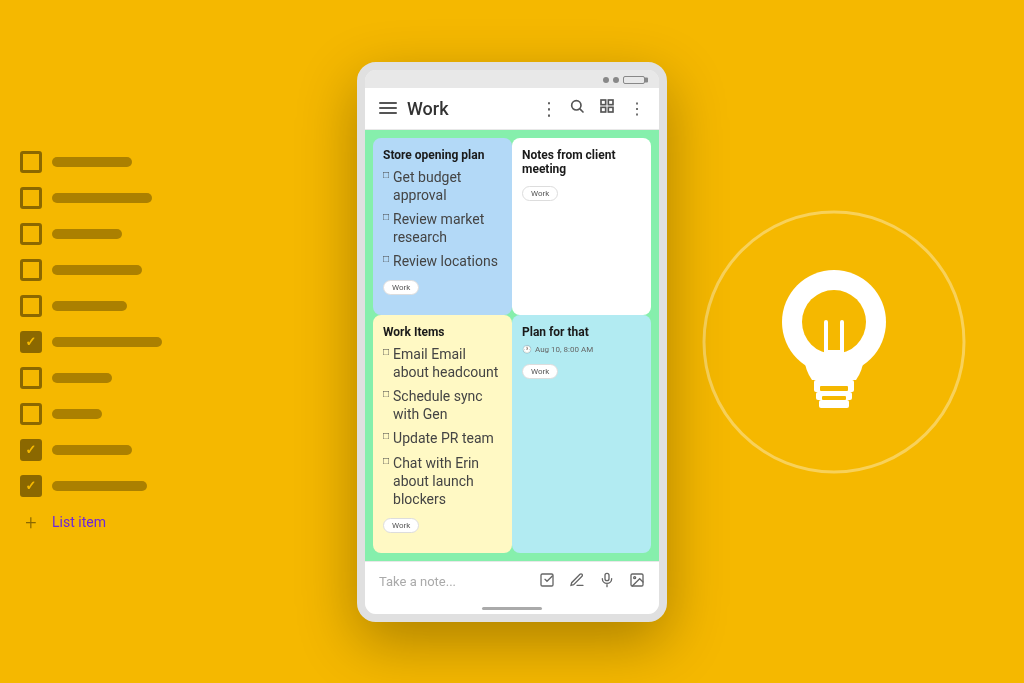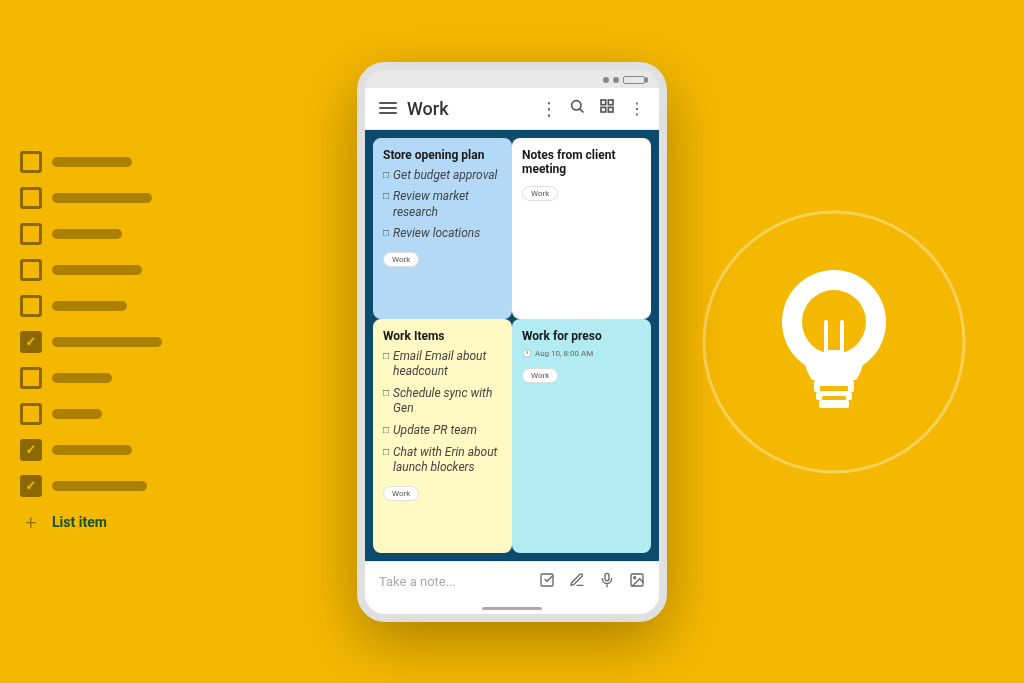--- a/index.html
+++ b/index.html
@@ -61,34 +61,34 @@
       font-weight: 300;
     }
     .check-line {
       height: 10px;
       border-radius: 5px;
       background: #8B6800;
       opacity: 0.7;
     }
     .list-item-label {
       font-size: 14px;
-      color: #14532d;
-      font-weight: 700;
+      color: #6d28d9;
+      font-weight: 400;
     }
 
     
     .phone-wrapper {
       position: relative;
       z-index: 10;
     }
     .phone {
       width: 310px;
       height: 560px;
       background: #f0f0f0;
-      border-radius: 28px;
+      border-radius: 19px;
       box-shadow: 0 20px 60px rgba(0,0,0,0.3);
       overflow: hidden;
       display: flex;
       flex-direction: column;
       border: 8px solid #e0e0e0;
     }
 
     
     .phone-top-bar {
       background: #e8e8e8;
@@ -166,21 +166,21 @@
       cursor: pointer;
     }
 
     
     .notes-grid {
       flex: 1;
       overflow-y: auto;
       padding: 8px;
       display: grid;
       grid-template-columns: 1fr 1fr;
-      background: #0c4a6e;
+      background: #86efac;
     }
     .notes-grid::-webkit-scrollbar { display: none; }
 
     .note-card {
       border-radius: 8px;
       padding: 10px;
       display: flex;
       flex-direction: column;
       gap: 6px;
       font-size: 10px;
@@ -197,24 +197,23 @@
     }
     .note-body {
       font-size: 9.5px;
       color: #333;
       line-height: 1.4;
     }
     .note-checkbox-item {
       display: flex;
       align-items: flex-start;
       gap: 4px;
-      font-size: 12px;
+      font-size: 14px;
       color: #444;
       line-height: 1.3;
-      font-style: italic;
     }
     .note-checkbox-item::before {
       content: '□';
       font-size: 10px;
       flex-shrink: 0;
     }
     .note-tag {
       background: white;
       border-radius: 12px;
       padding: 2px 8px;
@@ -414,21 +413,21 @@
       <div class="note-card yellow">
         <div class="note-title">Work Items</div>
         <div class="note-checkbox-item">Email Email about headcount</div>
         <div class="note-checkbox-item">Schedule sync with Gen</div>
         <div class="note-checkbox-item">Update PR team</div>
         <div class="note-checkbox-item">Chat with Erin about launch blockers</div>
         <div class="note-tag">Work</div>
       </div>
 
       <div class="note-card teal">
-        <div class="note-title">Work for preso</div>
+        <div class="note-title">Plan for that</div>
         <div class="note-date">Aug 10, 8:00 AM</div>
         <div class="note-tag">Work</div>
       </div>
     </div>
 
     <div class="app-bottom">
       <div class="bottom-input-row">
         <span class="bottom-placeholder">Take a note...</span>
         <div class="bottom-icons">
           <span class="bottom-icon">

